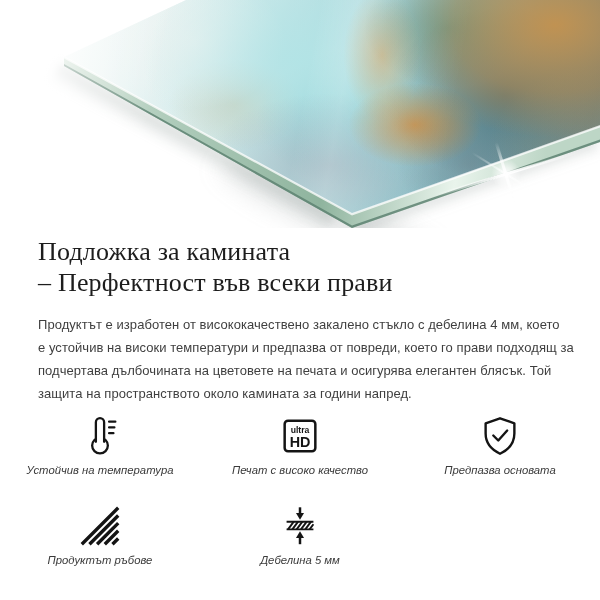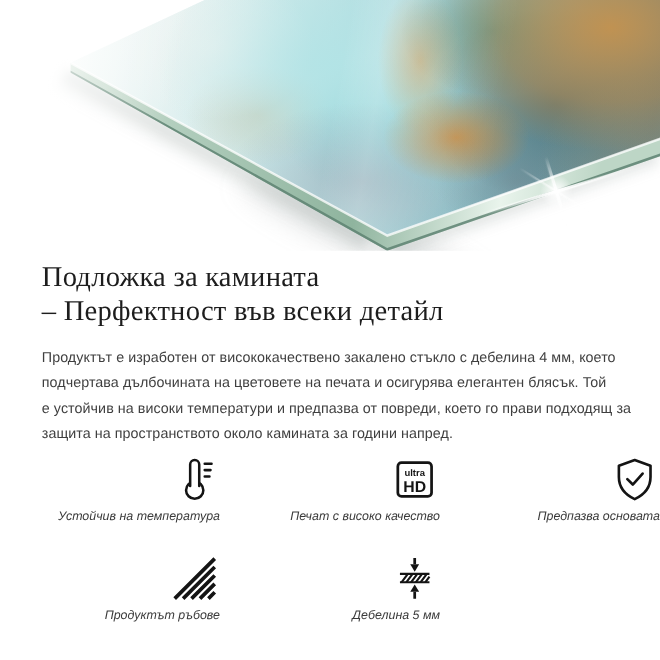--- a/index.html
+++ b/index.html
@@ -69,21 +69,21 @@
   }
   .para{margin:0 0 8px;}
   .para div{
     font-size:13px;line-height:23px;letter-spacing:.05px;white-space:nowrap;
     color:var(--color-body-text,#3f3f3f);
   }
   
   .features{
     display:grid;grid-template-columns:repeat(3,200px);row-gap:26px;margin-top:8px;
   }
-  .feature{display:flex;flex-direction:column;align-items:flex-end;}
+  .feature{display:flex;flex-direction:column;align-items:center;}
   .feature .icon{width:46px;height:46px;color:var(--color-icon,#141414);}
   .feature .icon svg{width:100%;height:100%;display:block;}
   .feature .label{
     margin-top:4px;font-size:11.3px;line-height:14px;
     color:var(--color-label-text,#3a3a3a);white-space:nowrap;font-style:italic;
   }
   .icon svg{fill:none;stroke:currentColor;}
   .icon text{stroke:none;fill:currentColor;font-family:"Liberation Sans",sans-serif;}
 </style>
 </head>
@@ -104,26 +104,26 @@
       <i class="glow"></i>
         <i class="r1"></i>
         <i class="r2"></i>
         <i class="r3"></i>
     </div>
   </div>
 
   <div class="content">
     <h1 class="title">
       <div>Подложка за камината</div>
-      <div>– Перфектност във всеки детайл</div>
+      <div>– Перфектност във всеки прави</div>
     </h1>
     <div class="para">
       <div>Продуктът е изработен от висококачествено закалено стъкло с дебелина 4 мм, което</div>
+      <div>е устойчив на високи температури и предпазва от повреди, което го прави подходящ за</div>
       <div>подчертава дълбочината на цветовете на печата и осигурява елегантен блясък. Той</div>
-      <div>е устойчив на високи температури и предпазва от повреди, което го прави подходящ за</div>
       <div>защита на пространството около камината за години напред.</div>
     </div>
   </div>
 
   <div class="features">
 
     <div class="feature">
       <span class="icon">
         <svg viewBox="0 0 48 48" stroke-width="2.4" stroke-linecap="round">
           <circle cx="24" cy="34" r="8.2"></circle>

